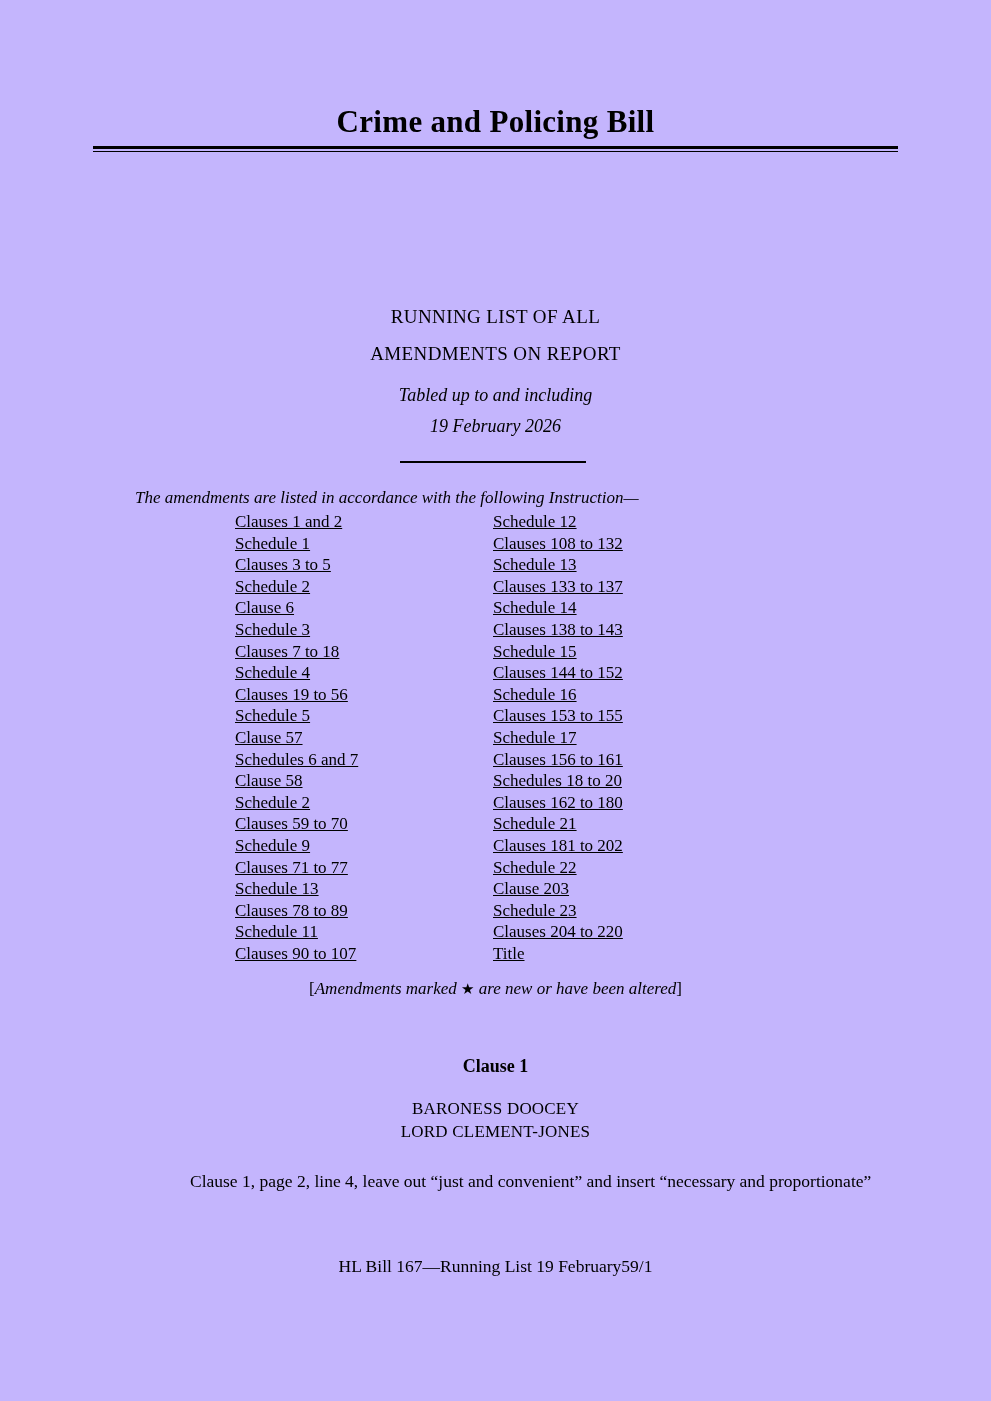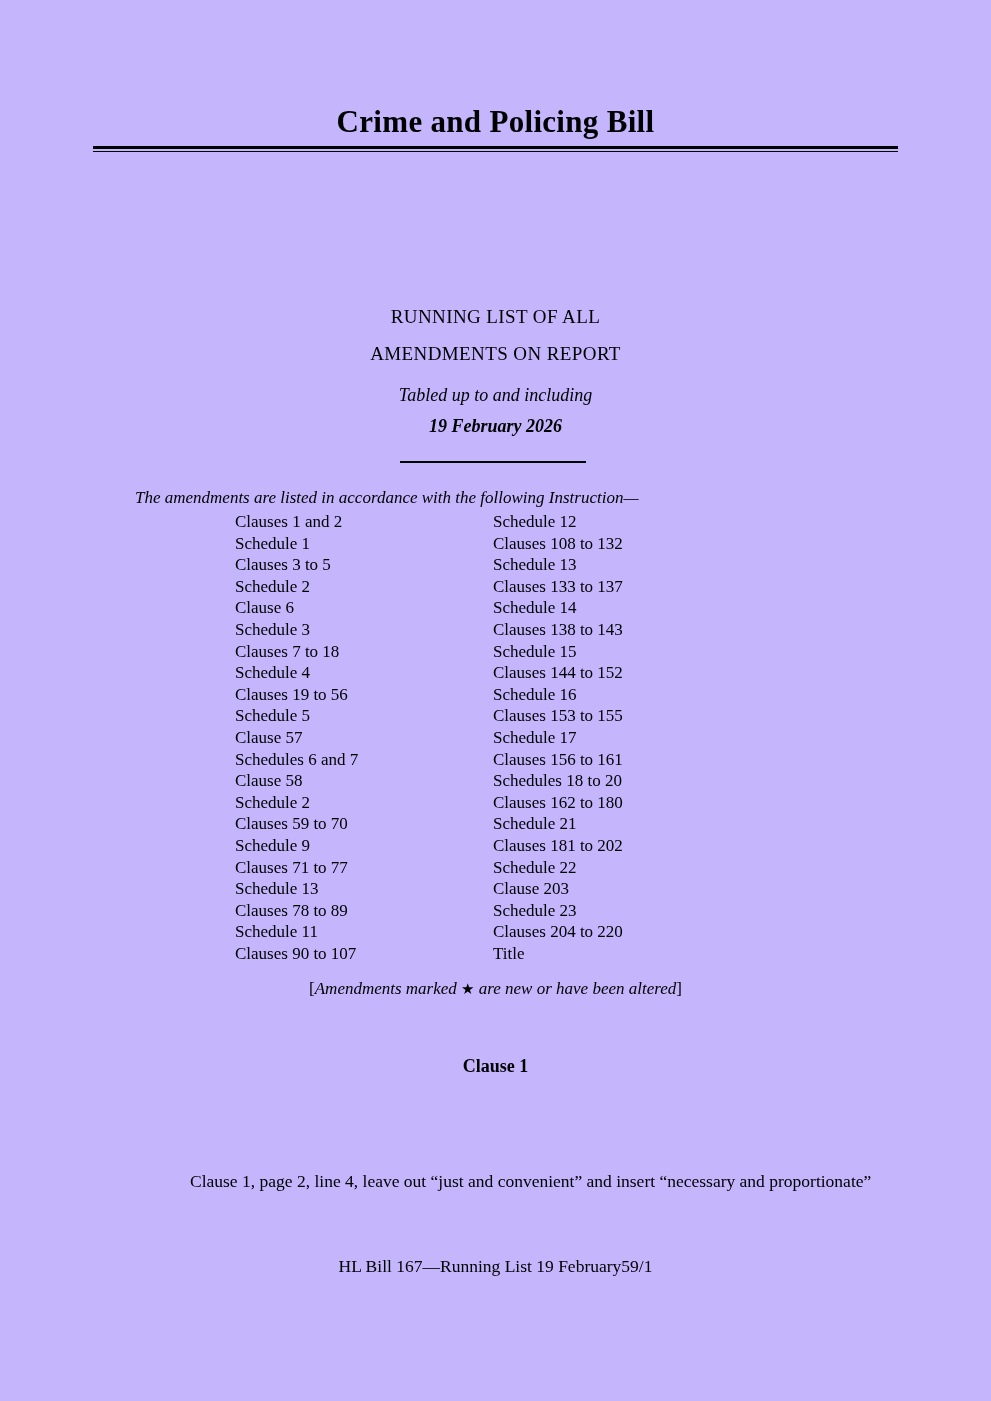--- a/index.html
+++ b/index.html
@@ -33,21 +33,21 @@
     top: 146px;
     left: 93px;
     width: 805px;
     height: 2px;
     border-top: 3px solid #000;
     border-bottom: 1.5px solid #000;
   }
   .heading-1 { top: 306px; font-size: 19px; letter-spacing: 0.4px; }
   .heading-2 { top: 343px; font-size: 19px; letter-spacing: 0.4px; }
   .tabled-1 { top: 385px; font-size: 18px; font-style: italic; }
-  .tabled-2 { top: 416px; font-size: 18px; font-style: italic; font-weight: bold; }
+  .tabled-2 { top: 416px; font-size: 18px; font-style: italic; }
   .short-rule {
     position: absolute;
     top: 461px;
     left: 400px;
     width: 186px;
     height: 0;
     border-top: 2px solid #000;
   }
   .instruction {
     position: absolute;
@@ -55,20 +55,21 @@
     left: 135px;
     font-size: 17px;
     font-style: italic;
   }
   .columns {
     position: absolute;
     top: 511px;
     left: 235px;
     width: 600px;
     display: flex;
+    text-decoration: underline;
   }
   .col-left { width: 258px; }
   .col-right { flex: 1; }
   .list-item {
     font-size: 17px;
     line-height: 21.6px;
     white-space: nowrap;
   }
   .marked-note {
     top: 979px;
@@ -175,20 +176,24 @@
         <div class="list-item">Schedule 23</div>
         <div class="list-item">Clauses 204 to 220</div>
         <div class="list-item">Title</div>
       </div>
   </div>
 
   <div class="centered marked-note"><span>[</span><span class="it">Amendments marked </span><span class="star">★</span><span class="it"> are new or have been altered</span><span>]</span></div>
 
   <div class="centered clause-heading">Clause 1</div>
 
+  <div class="centered sponsors">
+    <div>BARONESS DOOCEY</div>
+    <div>LORD CLEMENT-JONES</div>
+  </div>
 
   <p class="amendment">Clause 1, page 2, line 4, leave out “just and convenient” and insert “necessary and proportionate”</p>
 
   <div class="footer">
     <span>HL Bill 167—Running List 19 February</span>
     <span>59/1</span>
   </div>
 
 </div>
 

